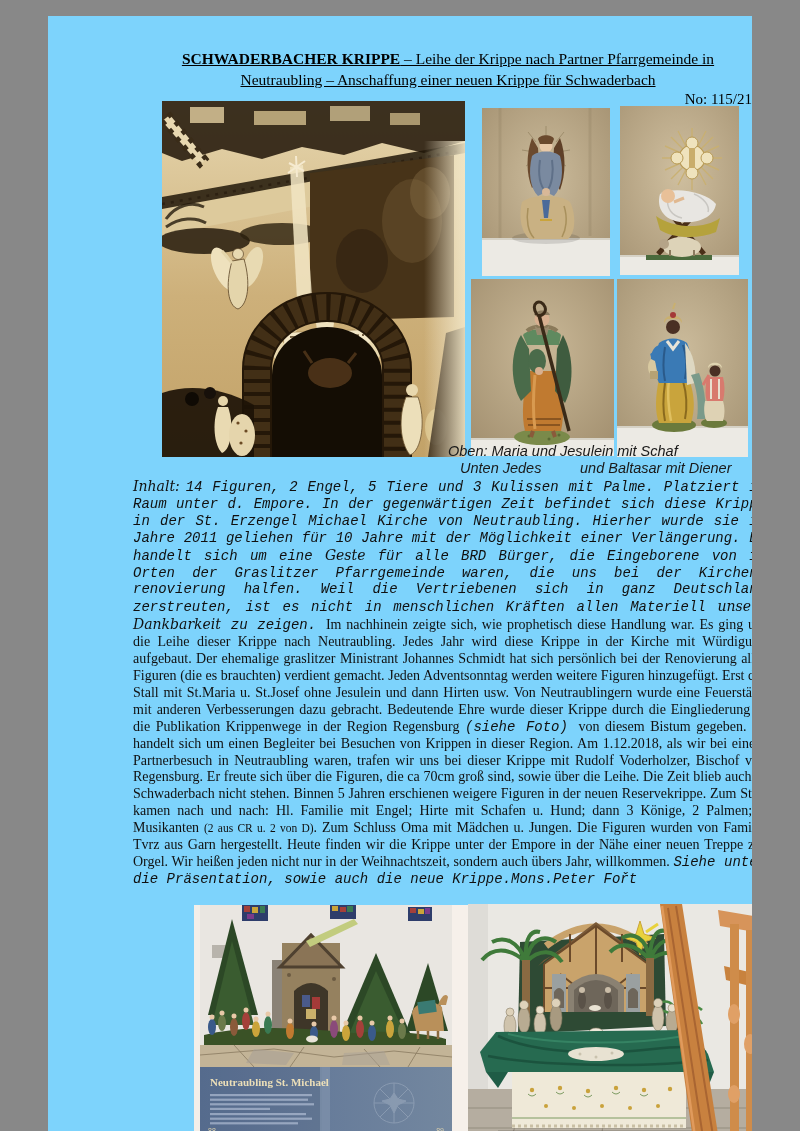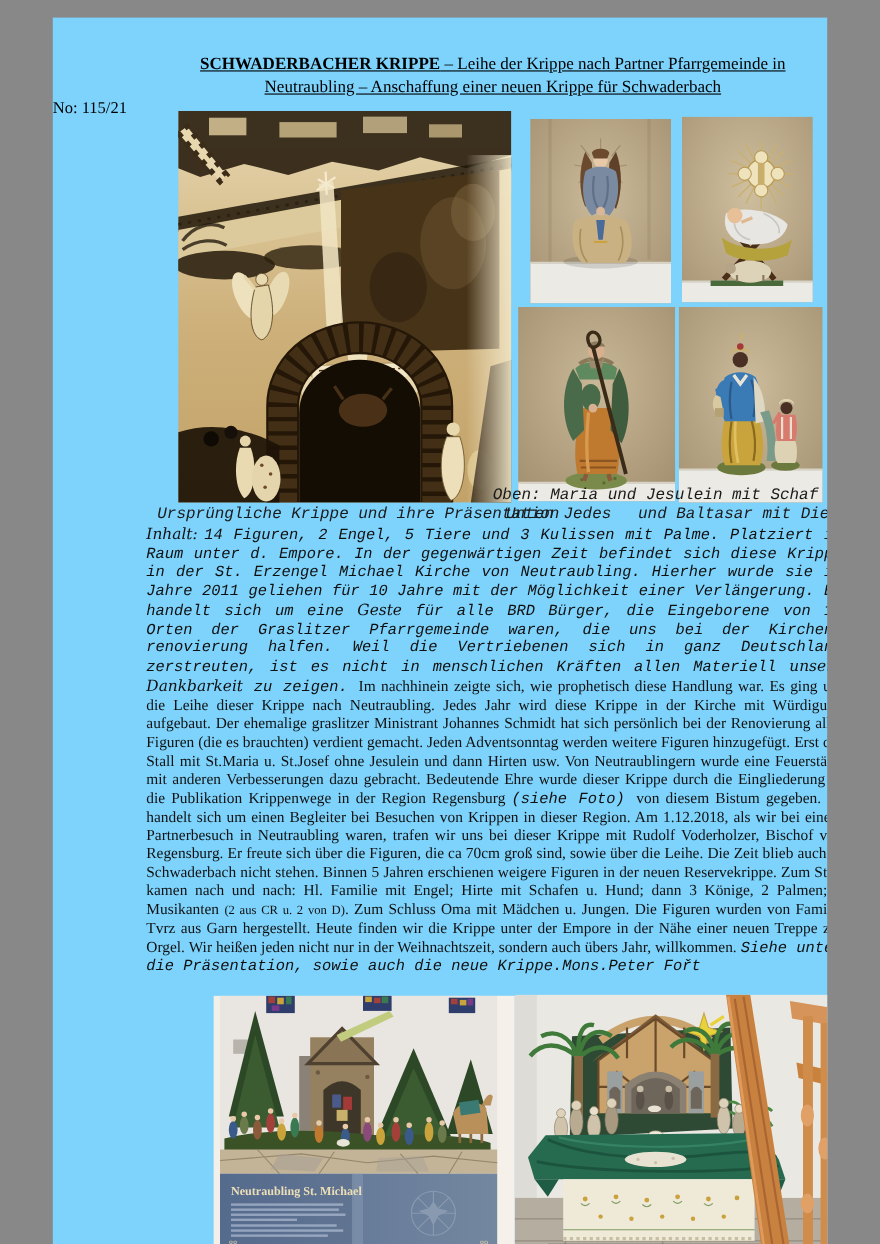--- a/index.html
+++ b/index.html
@@ -3,33 +3,33 @@
 <meta charset="utf-8">
 <style>
   html,body{margin:0;padding:0;background:#888;}
   #page{position:relative;width:704px;height:1131px;background:#7dd3fc;margin:16px auto;overflow:hidden;
         font-family:"Liberation Serif",serif;color:#111;}
   
   .title-wrap{position:absolute;top:33px;left:100px;width:600px;text-align:center;
               font-size:15.5px;line-height:20.5px;color:#000;}
   .title-underline{text-decoration:underline;}
   .title-underline b{font-weight:bold;}
-  .doc-number{position:absolute;top:75px;left:0;width:100%;text-align:left;font-size:15px;color:#000;}
+  .doc-number{position:absolute;top:75px;left:0;width:100%;text-align:right;font-size:15px;color:#000;}
   
   .photo{position:absolute;overflow:hidden;padding-left:26px;}
   .photo svg{display:block;width:100%;height:100%;}
   #sepia-photo{left:88px;top:85px;width:303px;height:356px;}
   #maria-photo{left:408px;top:92px;width:128px;height:168px;}
   #jesulein-photo{left:546px;top:90px;width:119px;height:169px;}
   #hirte-photo{left:397px;top:263px;width:143px;height:177px;}
   #baltasar-photo{left:543px;top:263px;width:131px;height:178px;}
   #book-photo{left:120px;top:889px;width:274px;height:242px;}
   #newkrippe-photo{left:394px;top:888px;width:298px;height:243px;}
   
-  .caption{position:absolute;font-family:Liberation Mono, monospace;font-style:italic;font-size:14.5px;
+  .caption{position:absolute;font-family:Liberation Sans, sans-serif;font-style:italic;font-size:14.5px;
            color:#1a1a1a;white-space:nowrap;}
   #cap-right-top{left:400px;top:427px;}
   #cap-left{left:95px;top:444px;}
   #cap-unten-hirte{left:412px;top:444px;}
   #cap-baltasar{left:532px;top:444px;}
   
   .body-text{position:absolute;left:85px;top:462px;width:633px;text-align:justify;
              font-size:14px;line-height:16.9px;color:#101010;}
   .seg-italic{font-family:Liberation Mono, monospace;font-style:italic;}
   .seg-bold-italic{font-family:"DejaVu Serif",serif;font-style:italic;font-weight:normal;}
@@ -280,21 +280,20 @@
         <path d="M91,89 C91,82 105,82 105,89 L102,86 L94,86 Z" fill="#e0d4b0"></path>
         <path d="M90,98 C88,108 88,118 90,122 L106,122 C108,114 108,106 106,98 Z" fill="#d87a6e"></path>
         <path d="M94,100 L94,120 M102,100 L102,120" stroke="#e8e0d0" stroke-width="2"></path>
         <path d="M88,122 C86,132 88,140 90,142 L106,142 C108,136 108,128 106,122 Z" fill="#ded2b4"></path>
         <path d="M92,96 L86,106" stroke="#d87a6e" stroke-width="3"></path>
       </g>
     </svg>
   </div>
 
   <div class="caption" id="cap-right-top">Oben: Maria und Jesulein mit Schaf</div>
-  <div class="caption" id="cap-left">Ursprüngliche Krippe und ihre Präsentation</div>
   <div class="caption" id="cap-unten-hirte">Unten Jedes</div>
   <div class="caption" id="cap-baltasar">und Baltasar mit Diener</div>
 
   <div class="body-text"><span class="seg-bold-italic">Inhalt: </span><span class="seg-italic">14 Figuren, 2 Engel, 5 Tiere und 3 Kulissen mit Palme. Platziert im Raum unter d. Empore. In der gegenwärtigen Zeit befindet sich diese Krippe in der St. Erzengel Michael Kirche von Neutraubling. Hierher wurde sie im Jahre 2011 geliehen für 10 Jahre mit der Möglichkeit einer Verlängerung. Es handelt sich um eine </span><span class="seg-bold-italic">Geste</span><span class="seg-italic"> für alle BRD Bürger, die Eingeborene von 11 Orten der Graslitzer Pfarrgemeinde waren, die uns bei der Kirchen-renovierung halfen. Weil die Vertriebenen sich in ganz Deutschland zerstreuten, ist es nicht in menschlichen Kräften allen Materiell </span><span class="seg-bold-italic">unsere Dankbarkeit</span><span class="seg-italic"> zu zeigen. </span><span class="seg-regular">Im nachhinein zeigte sich, wie prophetisch diese Handlung war. Es ging um die Leihe dieser Krippe nach Neutraubling. Jedes Jahr wird diese Krippe in der Kirche mit Würdigung aufgebaut. Der ehemalige graslitzer Ministrant Johannes Schmidt hat sich persönlich bei der Renovierung aller Figuren (die es brauchten) verdient gemacht. Jeden Adventsonntag werden weitere Figuren hinzugefügt. Erst der Stall mit St.Maria u. St.Josef ohne Jesulein und dann Hirten usw. Von Neutraublingern wurde eine Feuerstätte mit anderen Verbesserungen dazu gebracht. Bedeutende Ehre wurde dieser Krippe durch die Eingliederung in die Publikation Krippenwege in der Region Regensburg </span><span class="seg-italic">(siehe Foto) </span><span class="seg-regular">von diesem Bistum gegeben. Es handelt sich um einen Begleiter bei Besuchen von Krippen in dieser Region. Am 1.12.2018, als wir bei einem Partnerbesuch in Neutraubling waren, trafen wir uns bei dieser Krippe mit Rudolf Voderholzer, Bischof von Regensburg. Er freute sich über die Figuren, die ca 70cm groß sind, sowie über die Leihe. Die Zeit blieb auch in Schwaderbach nicht stehen. Binnen 5 Jahren erschienen weigere Figuren in der neuen Reservekrippe. Zum Stall kamen nach und nach: Hl. Familie mit Engel; Hirte mit Schafen u. Hund; dann 3 Könige, 2 Palmen; 4 Musikanten </span><span class="seg-small">(2 aus CR u. 2 von D)</span><span class="seg-regular">. Zum Schluss Oma mit Mädchen u. Jungen. Die Figuren wurden von Familie Tvrz aus Garn hergestellt. Heute finden wir die Krippe unter der Empore in der Nähe einer neuen Treppe zur Orgel. Wir heißen jeden nicht nur in der Weihnachtszeit, sondern auch übers Jahr, willkommen. </span><span class="seg-italic">Siehe unten die Präsentation, sowie auch die neue Krippe.Mons.Peter Fořt</span></div>
 
   <div class="photo" id="book-photo">
     <svg viewBox="0 0 274 242" preserveAspectRatio="none">
       <defs>
         <linearGradient id="bookblue" x1="0" y1="0" x2="1" y2="0">
           <stop offset="0" stop-color="#5b7195"></stop>

